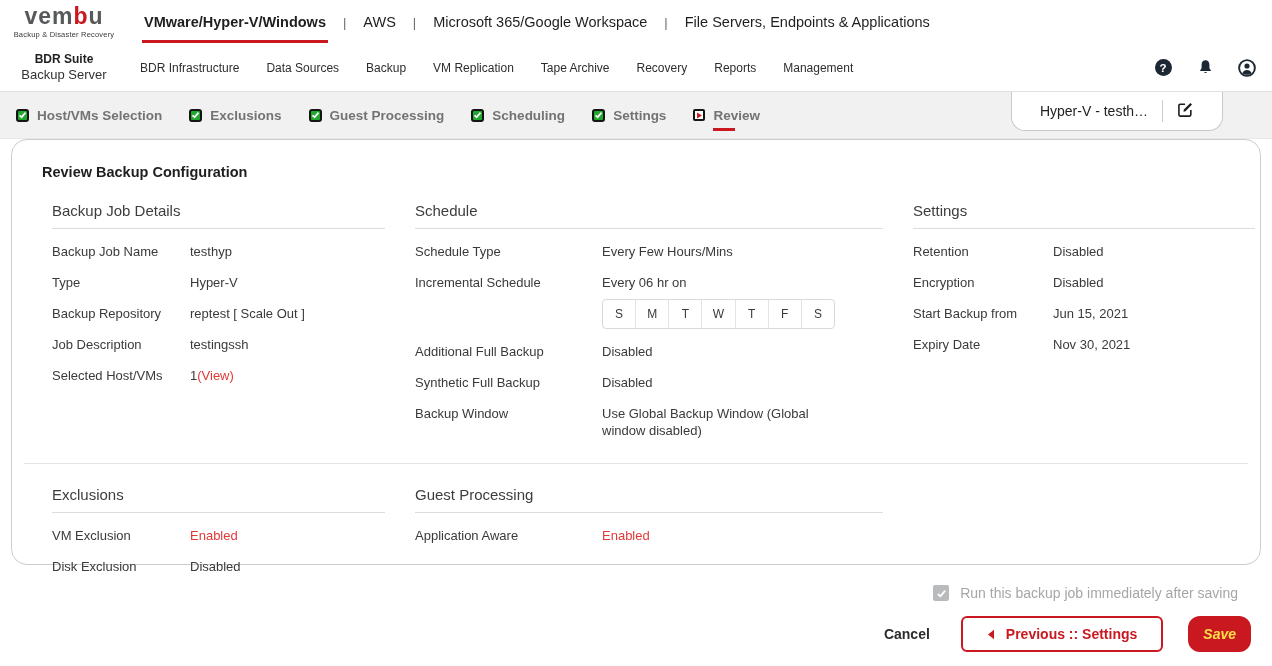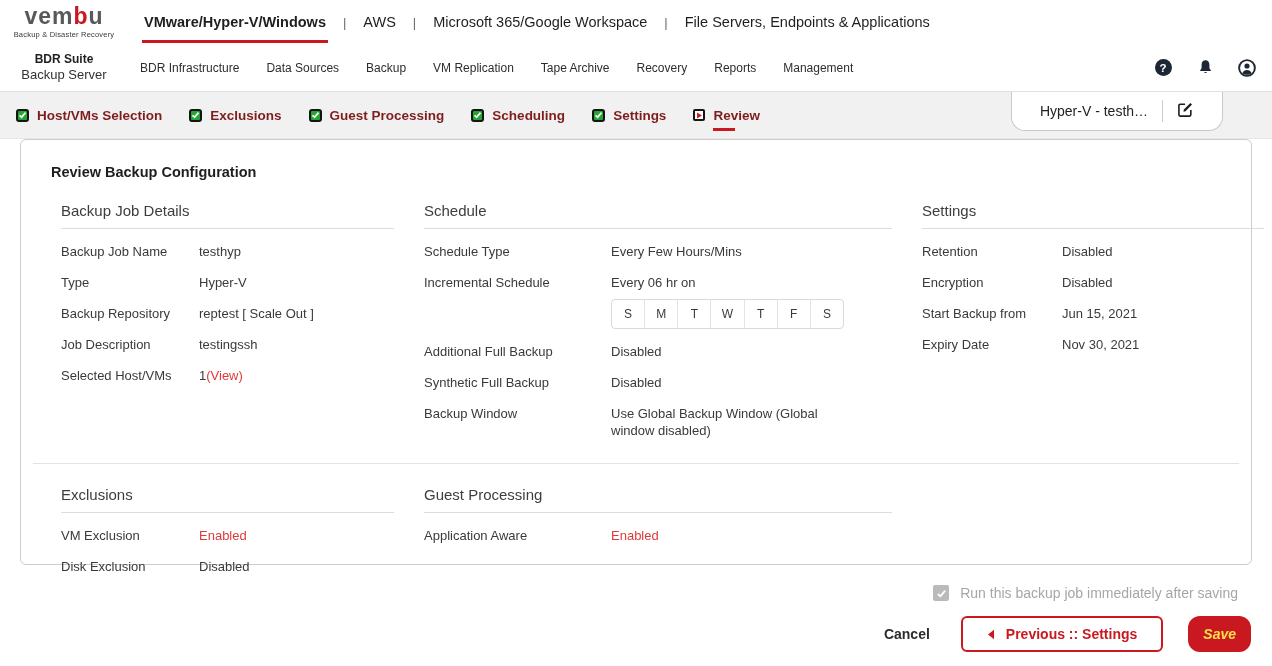--- a/index.html
+++ b/index.html
@@ -30,30 +30,30 @@
   .brand-block{width:128px;text-align:center;line-height:1.25;cursor:pointer;}
   .suite{font-size:12px;font-weight:bold;color:#1f1f1f;}
   .server{font-size:13px;color:#333;}
   .main-nav{display:flex;gap:27px;margin-left:12px;}
   .main-nav-item{font-size:12px;color:#2d2d2d;cursor:pointer;}
   .header-icons{margin-left:auto;display:flex;align-items:center;gap:24px;padding-right:16px;}
   .hicon{width:18px;height:18px;display:flex;align-items:center;justify-content:center;cursor:pointer;}
   .help-circle{width:17px;height:17px;border-radius:50%;background:#1c2733;color:#fff;font-size:11.5px;font-weight:bold;display:flex;align-items:center;justify-content:center;}
   
   .wizard-bar{height:47px;background:#f1f1f2;display:flex;align-items:center;padding-left:16px;gap:27px;position:relative;border-bottom:1px solid #e8e8e8;}
-  .step{display:flex;align-items:center;gap:8px;font-size:13.5px;font-weight:bold;color:#7f1d1d;cursor:pointer;}
+  .step{display:flex;align-items:center;gap:8px;font-size:13.5px;font-weight:bold;color:#737373;cursor:pointer;}
   .step-check{width:13px;height:13px;background:var(--check-green);border:2px solid #141414;border-radius:3px;display:flex;align-items:center;justify-content:center;}
   .step-play{width:12px;height:12px;background:#fff;border:2px solid #141414;border-radius:2px;display:flex;align-items:center;justify-content:center;}
   .review-label{position:relative;}
   .review-label::after{content:"";position:absolute;left:0;bottom:-8px;width:22px;height:3px;background:var(--brand-red);}
   .job-tab{position:absolute;right:49px;top:0;height:39px;min-width:212px;background:#fff;border:1px solid #c9c9c9;border-top:none;border-radius:0 0 14px 14px;display:flex;align-items:center;justify-content:center;gap:14px;padding:0 18px;cursor:pointer;}
   .job-tab-label{font-size:14px;color:#222;}
   .tab-divider{width:1px;height:22px;background:#ccc;}
   
-  .panel{margin:0 20px;background:#fff;border:1px solid #ccc;border-radius:6px;height:426px;padding-top:24px;}
+  .panel{margin:0 11px;background:#fff;border:1px solid #ccc;border-radius:16px;height:426px;padding-top:24px;}
   .panel-title{margin-left:30px;font-size:14.5px;font-weight:bold;color:#1e1e1e;}
   .sections{display:grid;grid-template-columns:333px 468px 342px;column-gap:30px;margin:22px 30px 0 40px;}
   .section-title{font-size:15px;color:#3d3d3d;}
   .section-rule{border:none;border-top:1px solid #dcdcdc;margin:9px 0 0 0;}
   .kv{display:flex;margin-top:14px;font-size:13px;line-height:17px;color:#3a3a3c;}
   .kv .k{flex:0 0 138px;}
   .col2 .kv .k{flex:0 0 187px;}
   .col3 .kv .k{flex:0 0 140px;}
   .red{color:var(--status-red);}
   .days{display:flex;width:233px;margin:8px 0 0 187px;border:1px solid #d9d9d9;border-radius:4px;background:#fff;overflow:hidden;}

